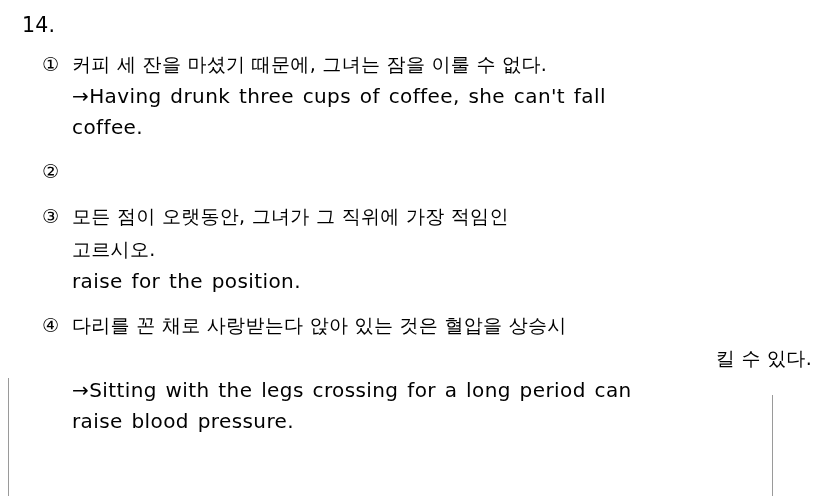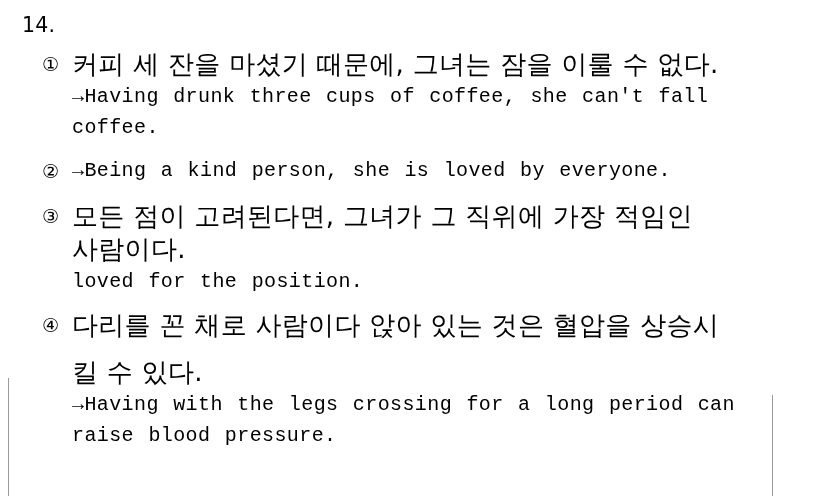--- a/index.html
+++ b/index.html
@@ -68,39 +68,38 @@
     flex: 0 0 auto;
     width: 30px;
     font-size: 19px;
     line-height: 33px;
     text-align: left;
   }
   .choice-body {
     flex: 1 1 auto;
   }
   .line-ko {
-    font-size: 26px;
+    font-size: 19px;
     line-height: 33px;
     letter-spacing: 0.3px;
     white-space: nowrap;
   }
   .line-en {
     font-size: 20px;
     line-height: 31px;
     letter-spacing: 0.4px;
     word-spacing: 2px;
     white-space: nowrap;
-    font-family: Liberation Mono, monospace;
   }
   .line-en.cont {
     padding-left: 0;
   }
   
   .choice-4 .line-ko.second {
-    margin-top: 14px;
+    text-align: right;
   }
   .choice-1 { margin-bottom: 12px; }
   .choice-2 { margin-bottom: 12px; }
   .choice-3 { margin-bottom: 12px; }
 </style>
 </head>
 <body>
 
 <div class="page">
 
@@ -120,38 +119,37 @@
         <div class="choice-body">
           <div class="line-ko">커피 세 잔을 마셨기 때문에, 그녀는 잠을 이룰 수 없다.</div>
           <div class="line-en">→Having drunk three cups of coffee, she can't fall</div>
           <div class="line-en cont">coffee.</div>
         </div>
       </div>
 
       <div class="choice choice-2">
         <div class="choice-marker">②</div>
         <div class="choice-body">
-          <div class="line-en">→Being a kind person, she is loved by everyone.</div>
         </div>
       </div>
 
       <div class="choice choice-3">
         <div class="choice-marker">③</div>
         <div class="choice-body">
-          <div class="line-ko">모든 점이 고려된다면, 그녀가 그 직위에 가장 적임인</div>
-          <div class="line-ko">사람이다.</div>
-          <div class="line-en cont">loved for the position.</div>
+          <div class="line-ko">모든 점이 오랫동안, 그녀가 그 직위에 가장 적임인</div>
+          <div class="line-ko">고르시오.</div>
+          <div class="line-en cont">raise for the position.</div>
         </div>
       </div>
 
       <div class="choice choice-4">
         <div class="choice-marker">④</div>
         <div class="choice-body">
-          <div class="line-ko">다리를 꼰 채로 사람이다 앉아 있는 것은 혈압을 상승시</div>
+          <div class="line-ko">다리를 꼰 채로 사랑받는다 앉아 있는 것은 혈압을 상승시</div>
           <div class="line-ko second">킬 수 있다.</div>
-          <div class="line-en">→Having with the legs crossing for a long period can</div>
+          <div class="line-en">→Sitting with the legs crossing for a long period can</div>
           <div class="line-en cont">raise blood pressure.</div>
         </div>
       </div>
 
     </div>
   </div>
 </div>
 
 </body></html>

